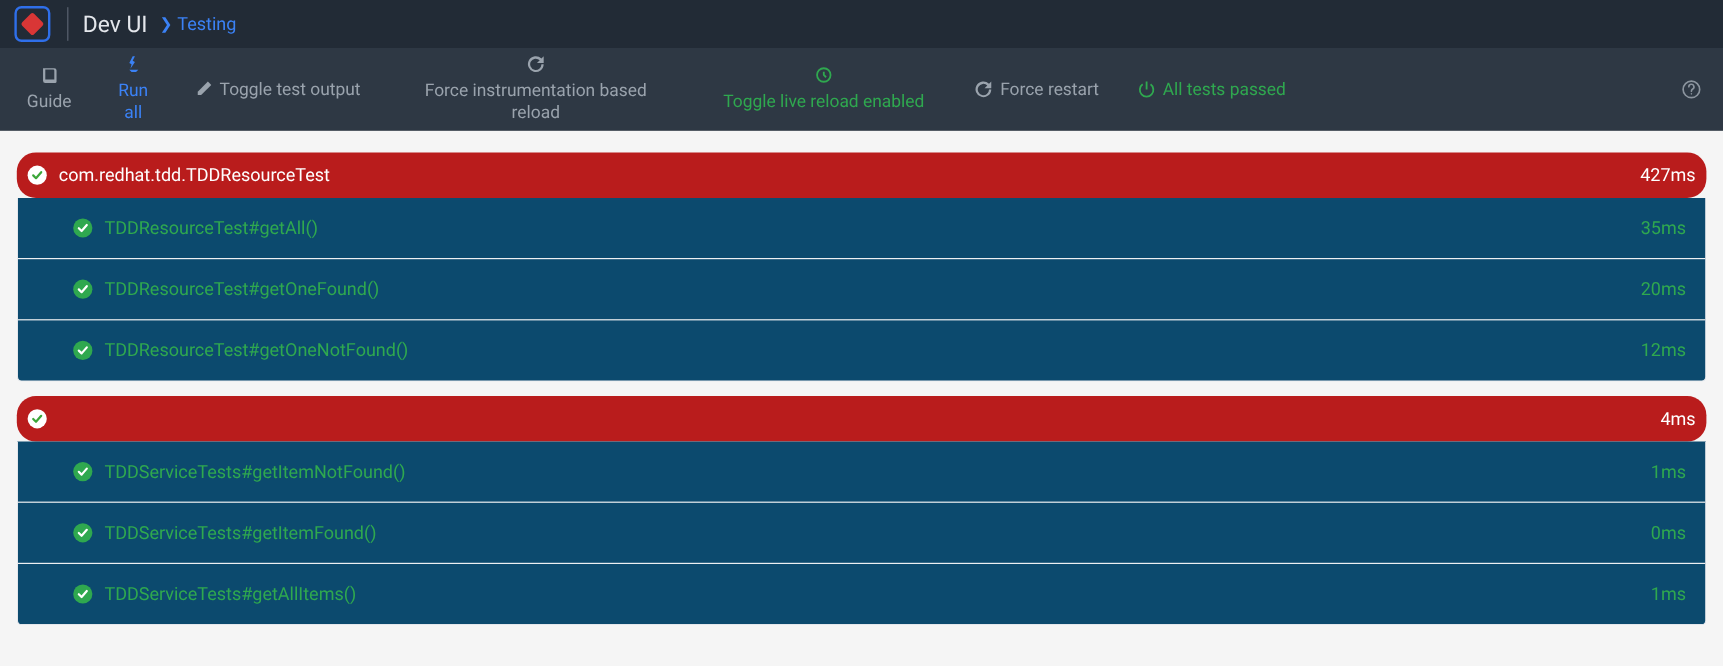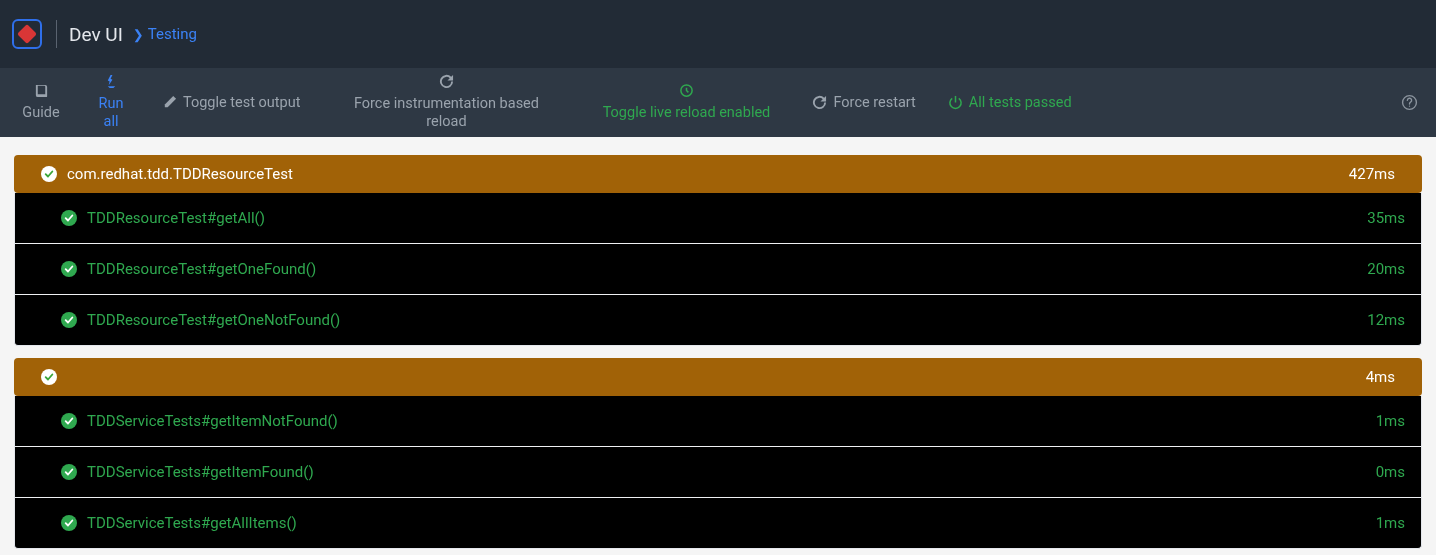--- a/index.html
+++ b/index.html
@@ -5,21 +5,21 @@
   * { box-sizing: border-box; margin: 0; padding: 0; }
   body {
     font-family: -apple-system, BlinkMacSystemFont, 'Segoe UI', Roboto, Helvetica, Arial, sans-serif;
     background: #f5f5f5;
     width: 1436px;
     height: 555px;
     overflow: hidden;
   }
   .header {
     background: #222b36;
-    height: 68px;
+    height: 40px;
     display: flex;
     align-items: center;
     padding: 0 12px;
     color: #e8e8e8;
     text-align: center;
   }
   .logo-box {
     width: 30px;
     height: 30px;
     border: 2px solid #2f6fea;
@@ -79,24 +79,24 @@
     font-size: 16px;
     display: flex;
     align-items: center;
     padding: 0 12px;
     margin-left: auto;
   }
   .content {
     padding: 18px 14px 0 14px;
   }
   .suite-header {
-    background: #a16207;
+    background: #b91c1c;
     color: #ffffff;
-    border-radius: 4px;
-    padding: 10px 27px;
+    border-radius: 16px;
+    padding: 10px 9px;
     display: flex;
     align-items: center;
     font-size: 15px;
     margin-bottom: 0;
   }
   .suite-header .time {
     margin-left: auto;
     font-weight: 400;
   }
   .check-circle {
@@ -112,21 +112,21 @@
   .check-circle.white {
     background: #ffffff;
     color: #3ba639;
   }
   .check-circle.green {
     background: #2fa84f;
     color: #ffffff;
   }
   .check-circle svg { width: 10px; height: 10px; }
   .test-list {
-    background: #000000;
+    background: #0c4a6e;
     border: 1px solid #e4e7ec;
     border-top: none;
     border-radius: 0 0 4px 4px;
     margin-bottom: 12px;
   }
   .test-row {
     display: flex;
     align-items: center;
     padding: 16px 16px 16px 46px;
     border-bottom: 1px solid #eef0f2;

